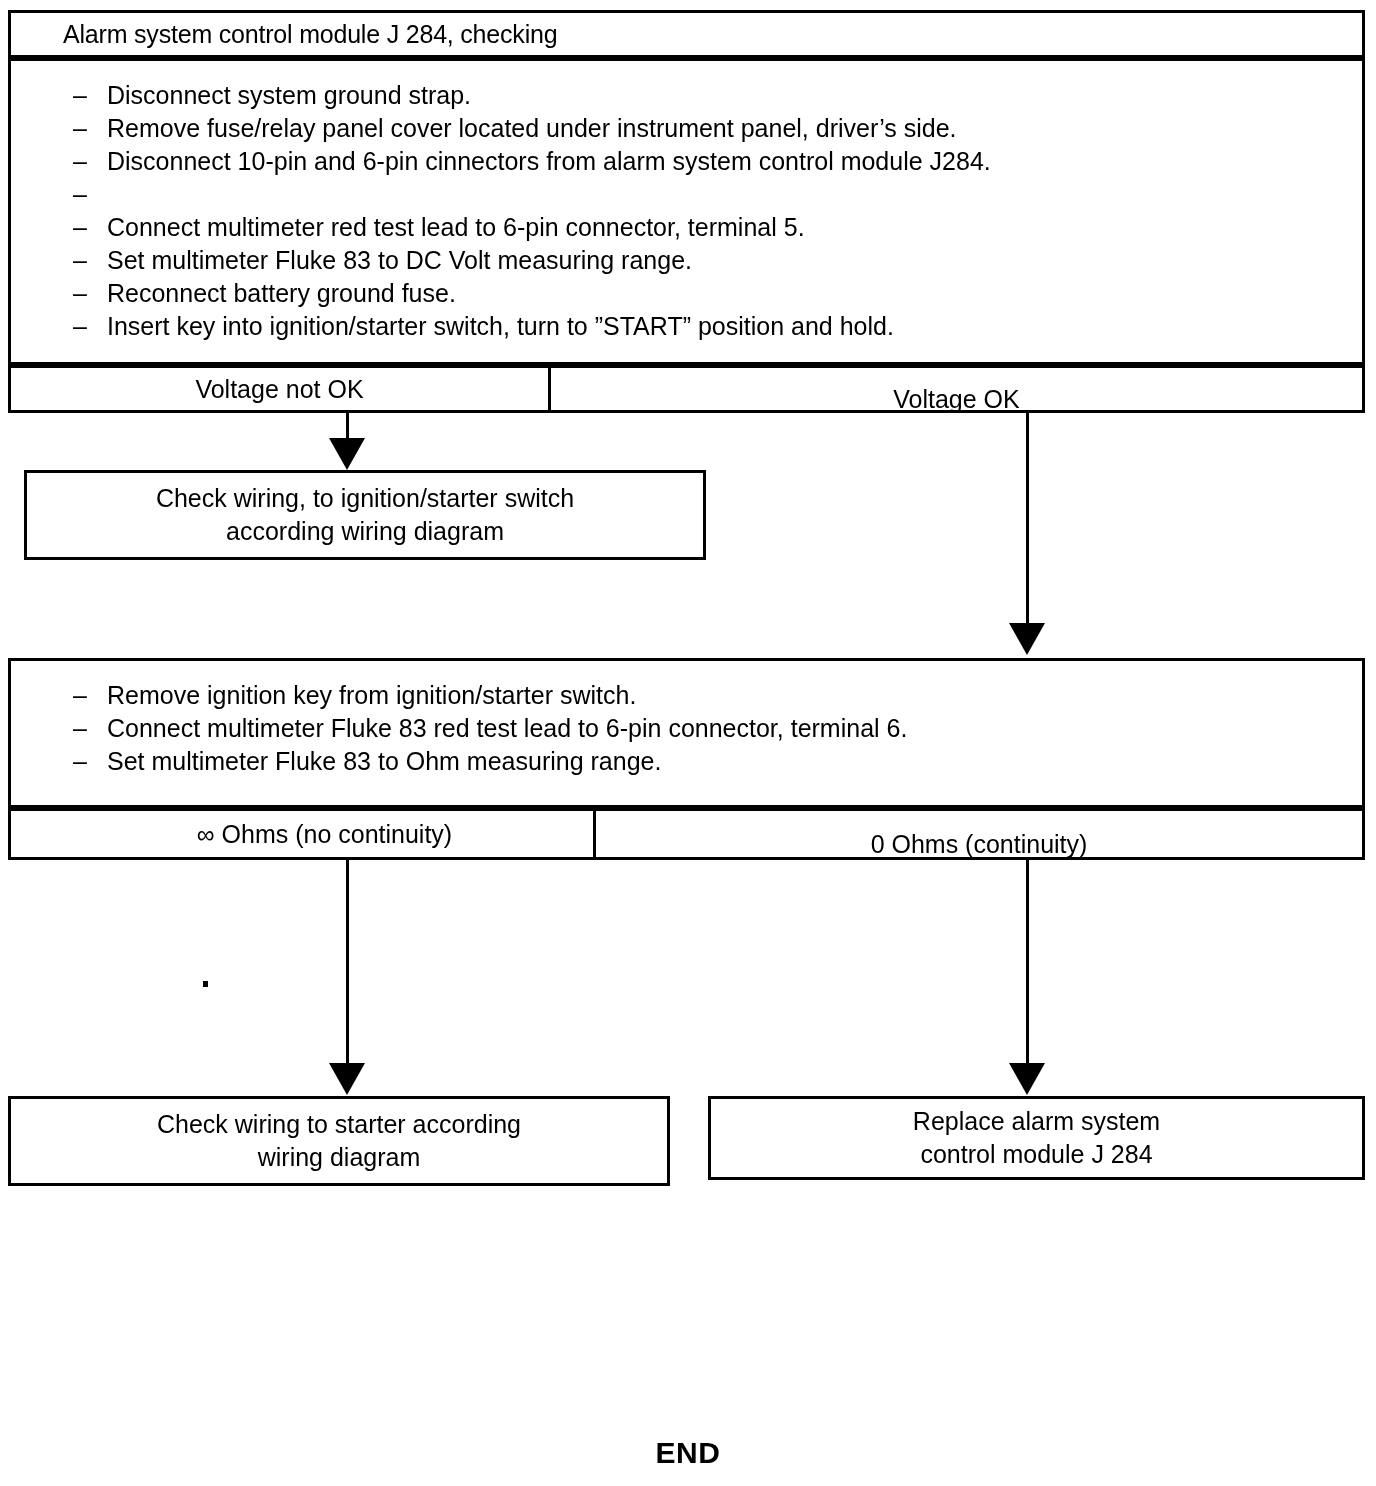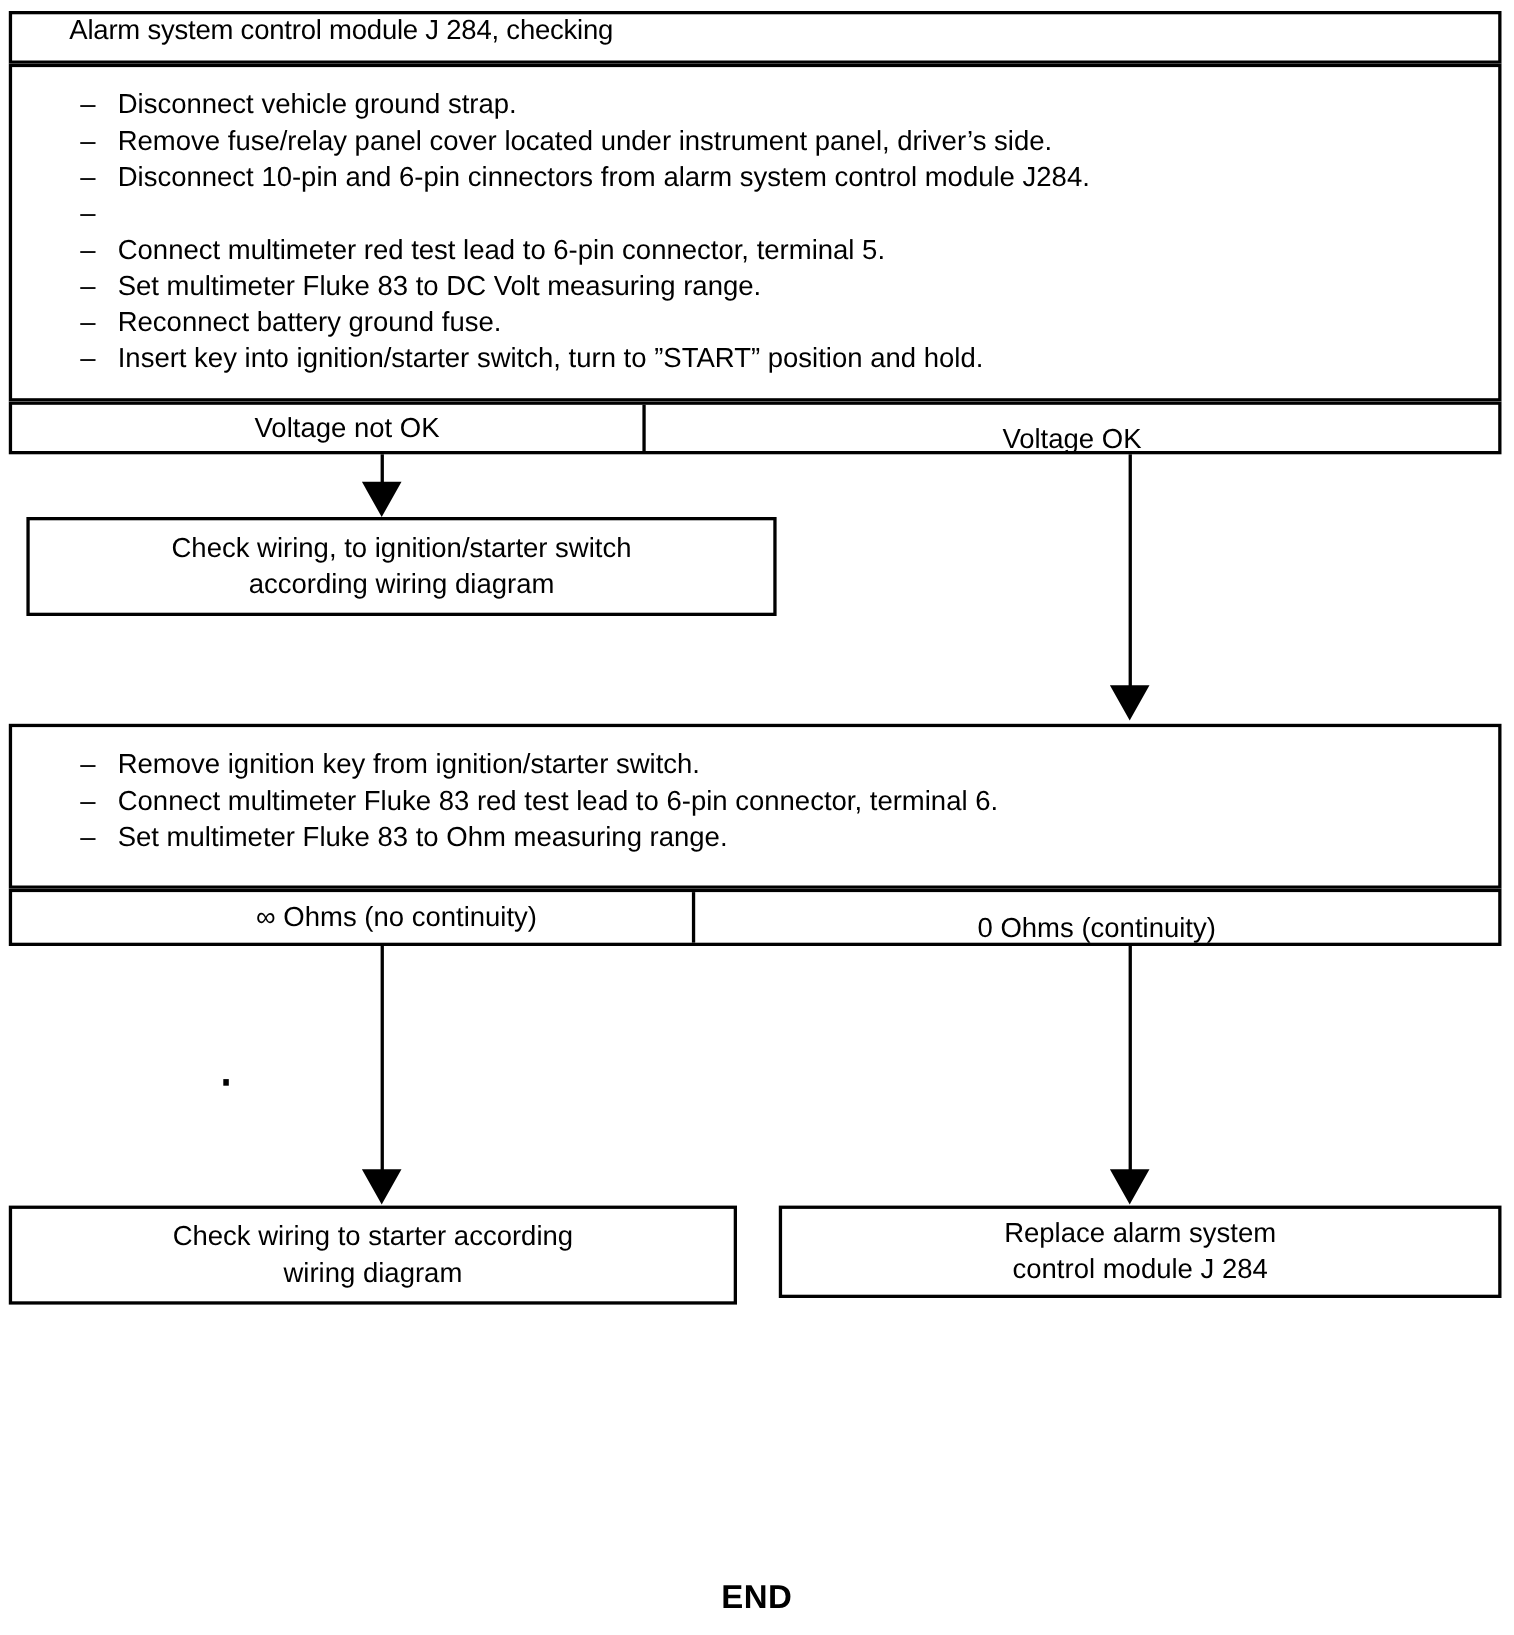--- a/index.html
+++ b/index.html
@@ -23,20 +23,21 @@
     box-sizing: border-box;
     border: 3px solid #000000;
     background: #ffffff;
   }
   .title-box {
     left: 8px;
     top: 10px;
     width: 1357px;
     height: 48px;
     display: flex;
+    align-items: center;
   }
   .title-text {
     font-size: 25px;
     padding-left: 52px;
     letter-spacing: -0.2px;
     white-space: nowrap;
   }
   .proc-box {
     left: 8px;
     width: 1357px;
@@ -81,21 +82,20 @@
     display: flex;
     align-items: center;
     justify-content: center;
     font-size: 25px;
     box-sizing: border-box;
     white-space: nowrap;
   }
   .split-cell.left {
     width: 540px;
     border-right: 3px solid #000000;
-    margin-left: 36px;
   }
   .split-cell.right {
     flex: 1 1 auto;
     margin-top: 20px;
   }
   .result-box {
     display: flex;
     align-items: center;
     justify-content: center;
     text-align: center;
@@ -156,21 +156,21 @@
 <div id="page">
 
   <div class="box title-box">
     <span class="title-text">Alarm system control module J 284, checking</span>
   </div>
 
   <div class="box proc-box" id="proc1">
     <div class="steps">
       <div class="step">
         <span class="dash">–</span>
-        <span>Disconnect vehicle ground strap.</span>
+        <span>Disconnect system ground strap.</span>
       </div>
       <div class="step">
         <span class="dash">–</span>
         <span>Remove fuse/relay panel cover located under instrument panel, driver’s side.</span>
       </div>
       <div class="step">
         <span class="dash">–</span>
         <span>Disconnect 10-pin and 6-pin cinnectors from alarm system control module J284.</span>
       </div>
       <div class="step">

